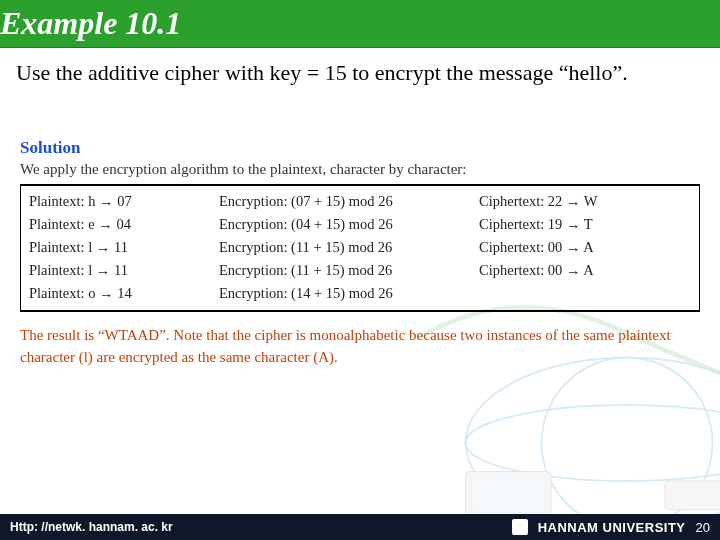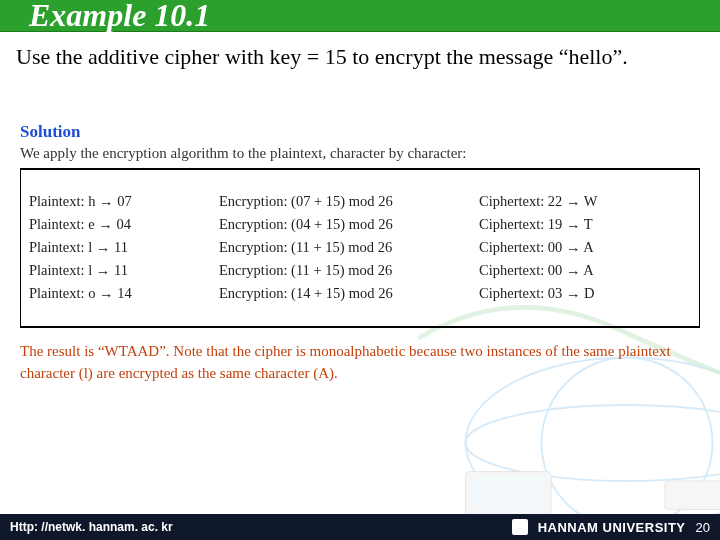--- a/index.html
+++ b/index.html
@@ -6,24 +6,24 @@
   body {
     width: 720px;
     height: 540px;
     font-family: Georgia, 'Times New Roman', serif;
     background: #ffffff;
     position: relative;
     overflow: hidden;
   }
   .header-bar {
     background: #2ca02c;
-    height: 32px;
+    height: 48px;
     display: flex;
     align-items: center;
-    padding-left: 29px;
+    padding-left: 0;
     border-bottom: 1px solid #1a7a1a;
   }
   .header-title {
     color: #ffffff;
     font-size: 32px;
     font-style: italic;
     font-weight: bold;
     font-family: 'Times New Roman', serif;
   }
   .content {
@@ -47,21 +47,21 @@
   }
   .solution-text {
     font-size: 15px;
     color: #333;
     margin-bottom: 6px;
   }
   .table-box {
     border: 1px solid #000;
     border-top: 2px solid #000;
     border-bottom: 2px solid #000;
-    padding: 20px 8px;
+    padding: 4px 8px;
     margin-bottom: 12px;
     font-size: 14.5px;
     color: #222;
   }
   .table-row {
     display: flex;
     line-height: 1.6;
   }
   .col-plain { width: 190px; }
   .col-enc   { width: 260px; }
@@ -154,21 +154,20 @@
         <span class="col-cipher">Ciphertext: 00 → A</span>
       </div>
       <div class="table-row">
         <span class="col-plain">Plaintext: l → 11</span>
         <span class="col-enc">Encryption: (11 + 15) mod 26</span>
         <span class="col-cipher">Ciphertext: 00 → A</span>
       </div>
       <div class="table-row">
         <span class="col-plain">Plaintext: o → 14</span>
         <span class="col-enc">Encryption: (14 + 15) mod 26</span>
-        <span class="col-cipher">Ciphertext: 03 → D</span>
       </div>
     </div>
 
     <div class="result-text">The result is “WTAAD”. Note that the cipher is monoalphabetic because two instances of the same plaintext character (l) are encrypted as the same character (A).</div>
   </div>
 </div>
 
 <svg class="bg-decoration" viewBox="0 0 400 260">
   <ellipse cx="260" cy="170" rx="170" ry="90" fill="none" stroke="#4aa3df" stroke-width="2"></ellipse>
   <ellipse cx="260" cy="170" rx="170" ry="40" fill="none" stroke="#4aa3df" stroke-width="2"></ellipse>

